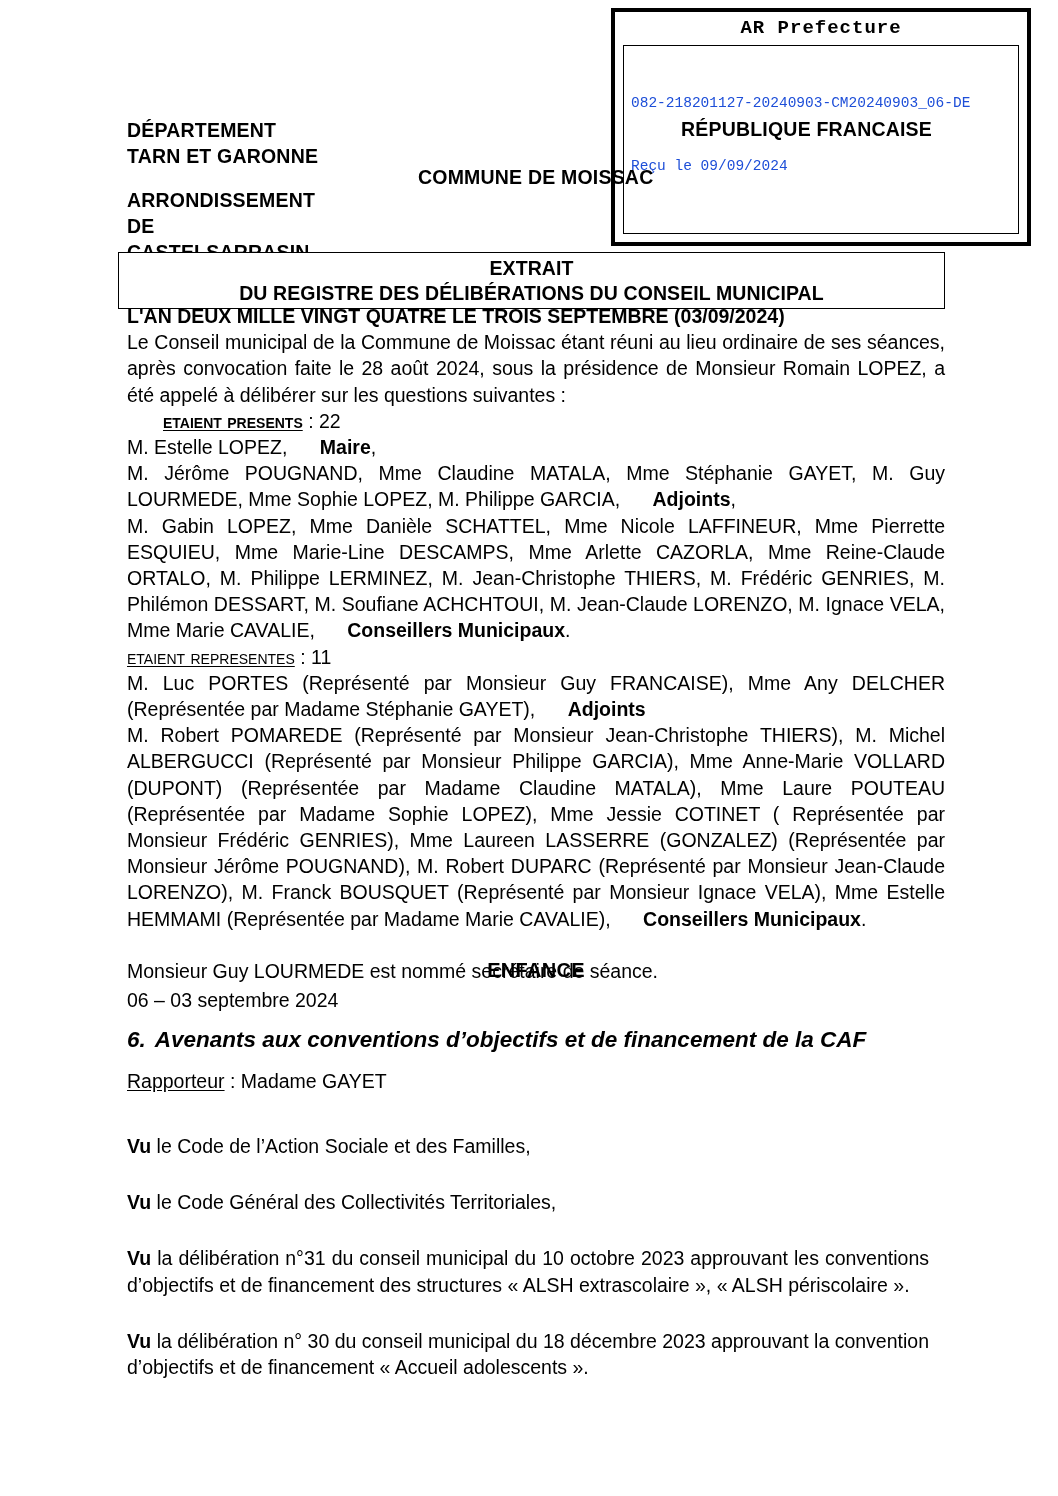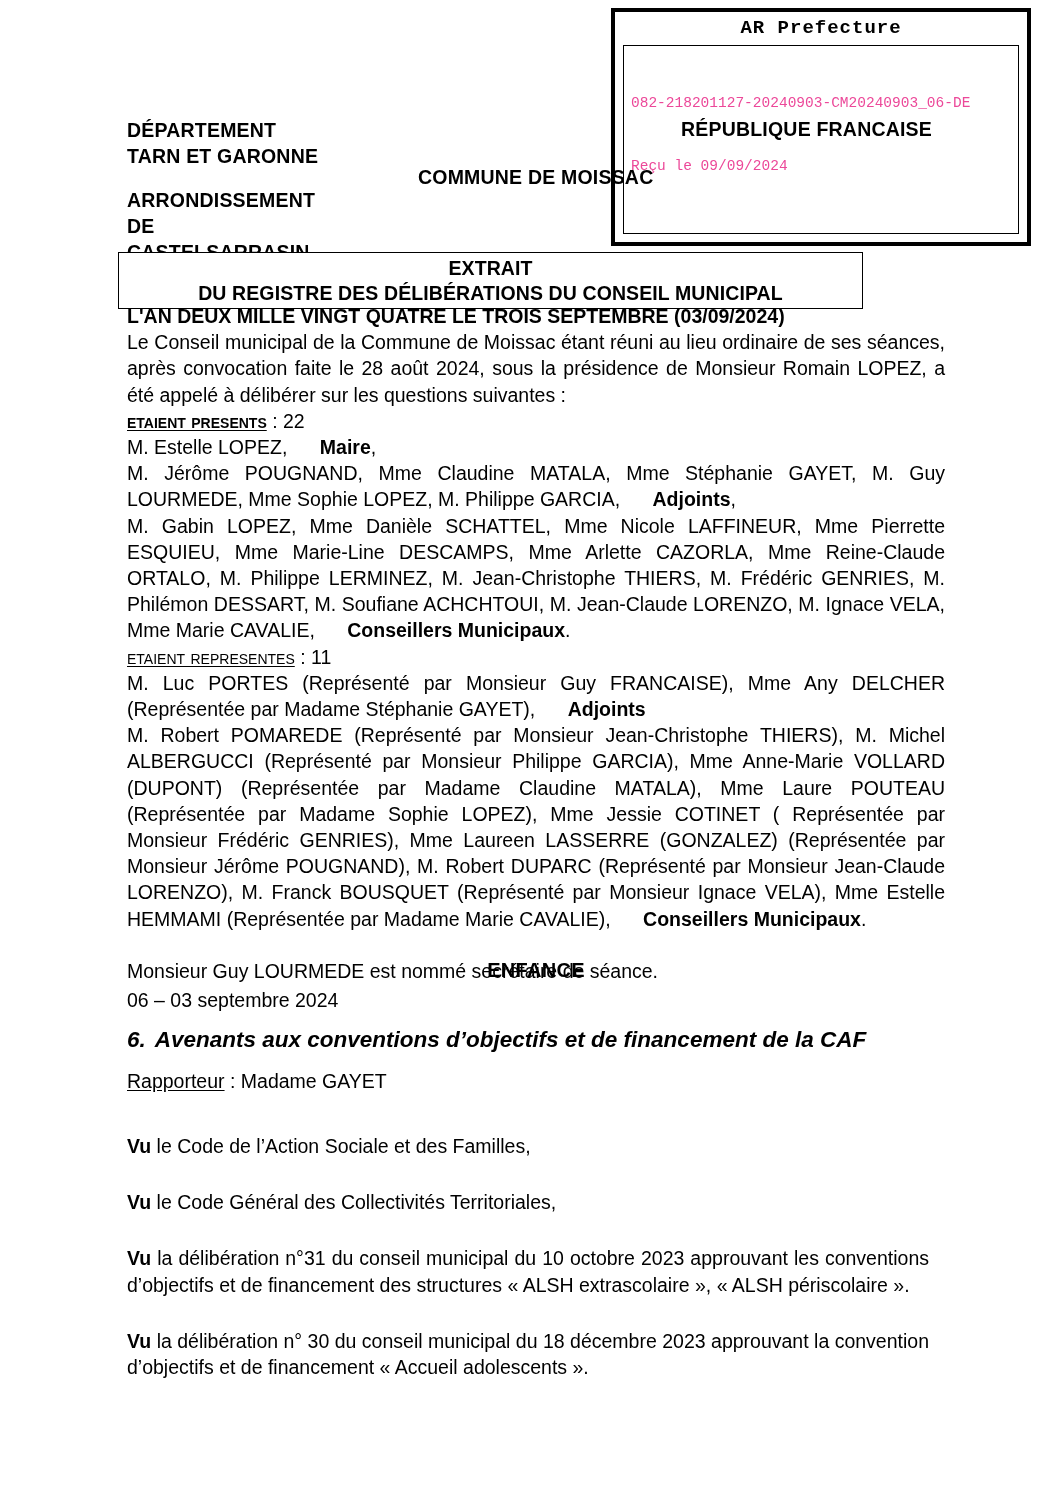--- a/index.html
+++ b/index.html
@@ -44,21 +44,21 @@
     letter-spacing: 1px;
     line-height: 1.25;
     padding-bottom: 4px;
   }
   .ar-stamp-inner {
     border: 1px solid #000000;
     padding: 5px 7px 14px 7px;
     font-family: "Liberation Mono", "DejaVu Sans Mono", monospace;
     font-size: 14.5px;
     line-height: 1.45;
-    color: #ec4899;
+    color: #1d4ed8;
     white-space: pre;
   }
   .ar-line { display: block; }
 
   
   .hdr-left {
     position: absolute;
     left: 127px;
     top: 117px;
     font-weight: bold;
@@ -87,21 +87,21 @@
     font-size: 19.5px;
     letter-spacing: 0.2px;
     white-space: nowrap;
   }
 
   
   .extrait-box {
     position: absolute;
     left: 118px;
     top: 252px;
-    width: 745px;
+    width: 827px;
     border: 1px solid #000000;
     background: #ffffff;
     box-sizing: border-box;
     text-align: center;
     padding: 3px 0 2px 0;
   }
   .extrait-box .ln {
     display: block;
     font-weight: bold;
     font-size: 19.5px;
@@ -127,21 +127,21 @@
     font-weight: bold;
     text-align: center;
   }
   .intro { text-align: justify; }
   .lbl-caps {
     font-variant: small-caps;
     text-transform: lowercase;
     text-decoration: underline;
     text-underline-offset: 2px;
   }
-  .lbl-caps.bold { font-weight: bold; }
+  .lbl-caps.bold { font-weight: bold; margin-left: 36px; }
   .nowrap-left { text-align: left !important; }
   b, .b { font-weight: bold; margin-left: 27px; }
 
   .blank-sm { height: 26px; }
 
   
   .sec-enfance {
     position: absolute;
     left: 127px;
     top: 955px;

